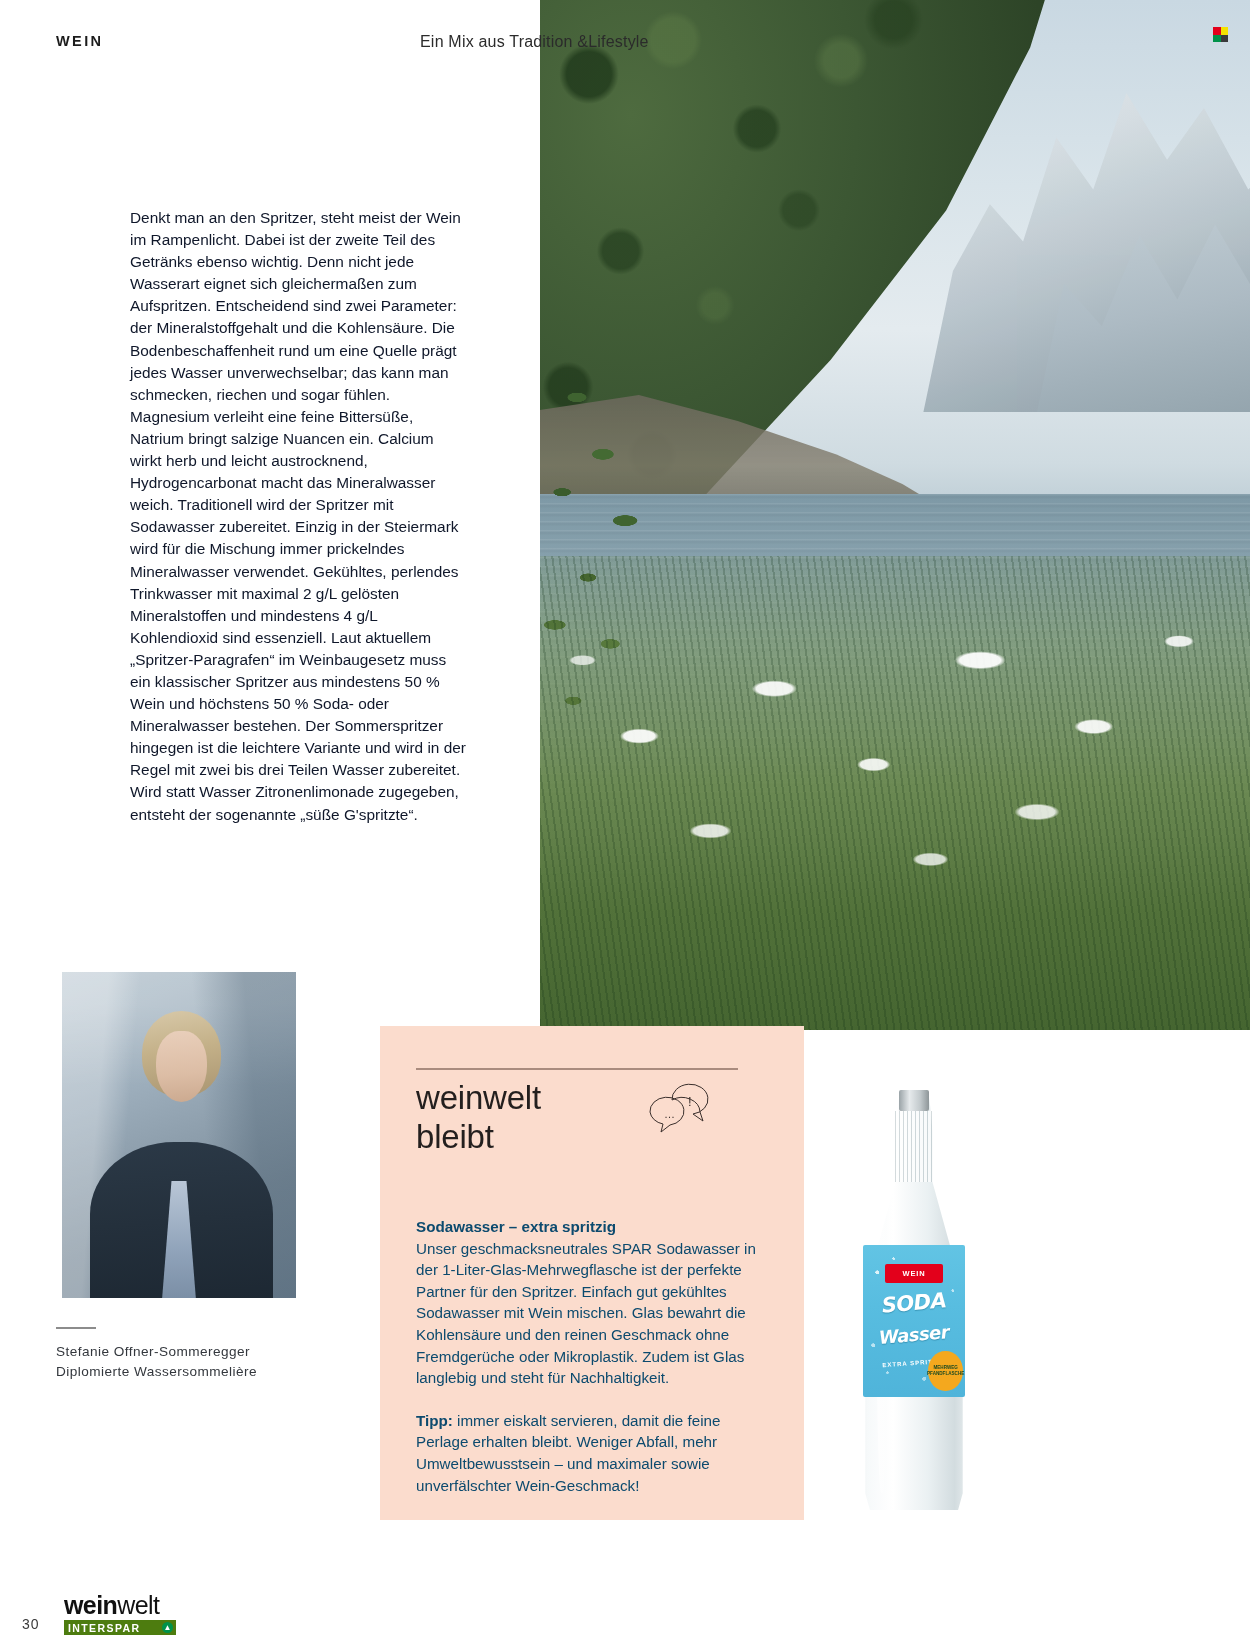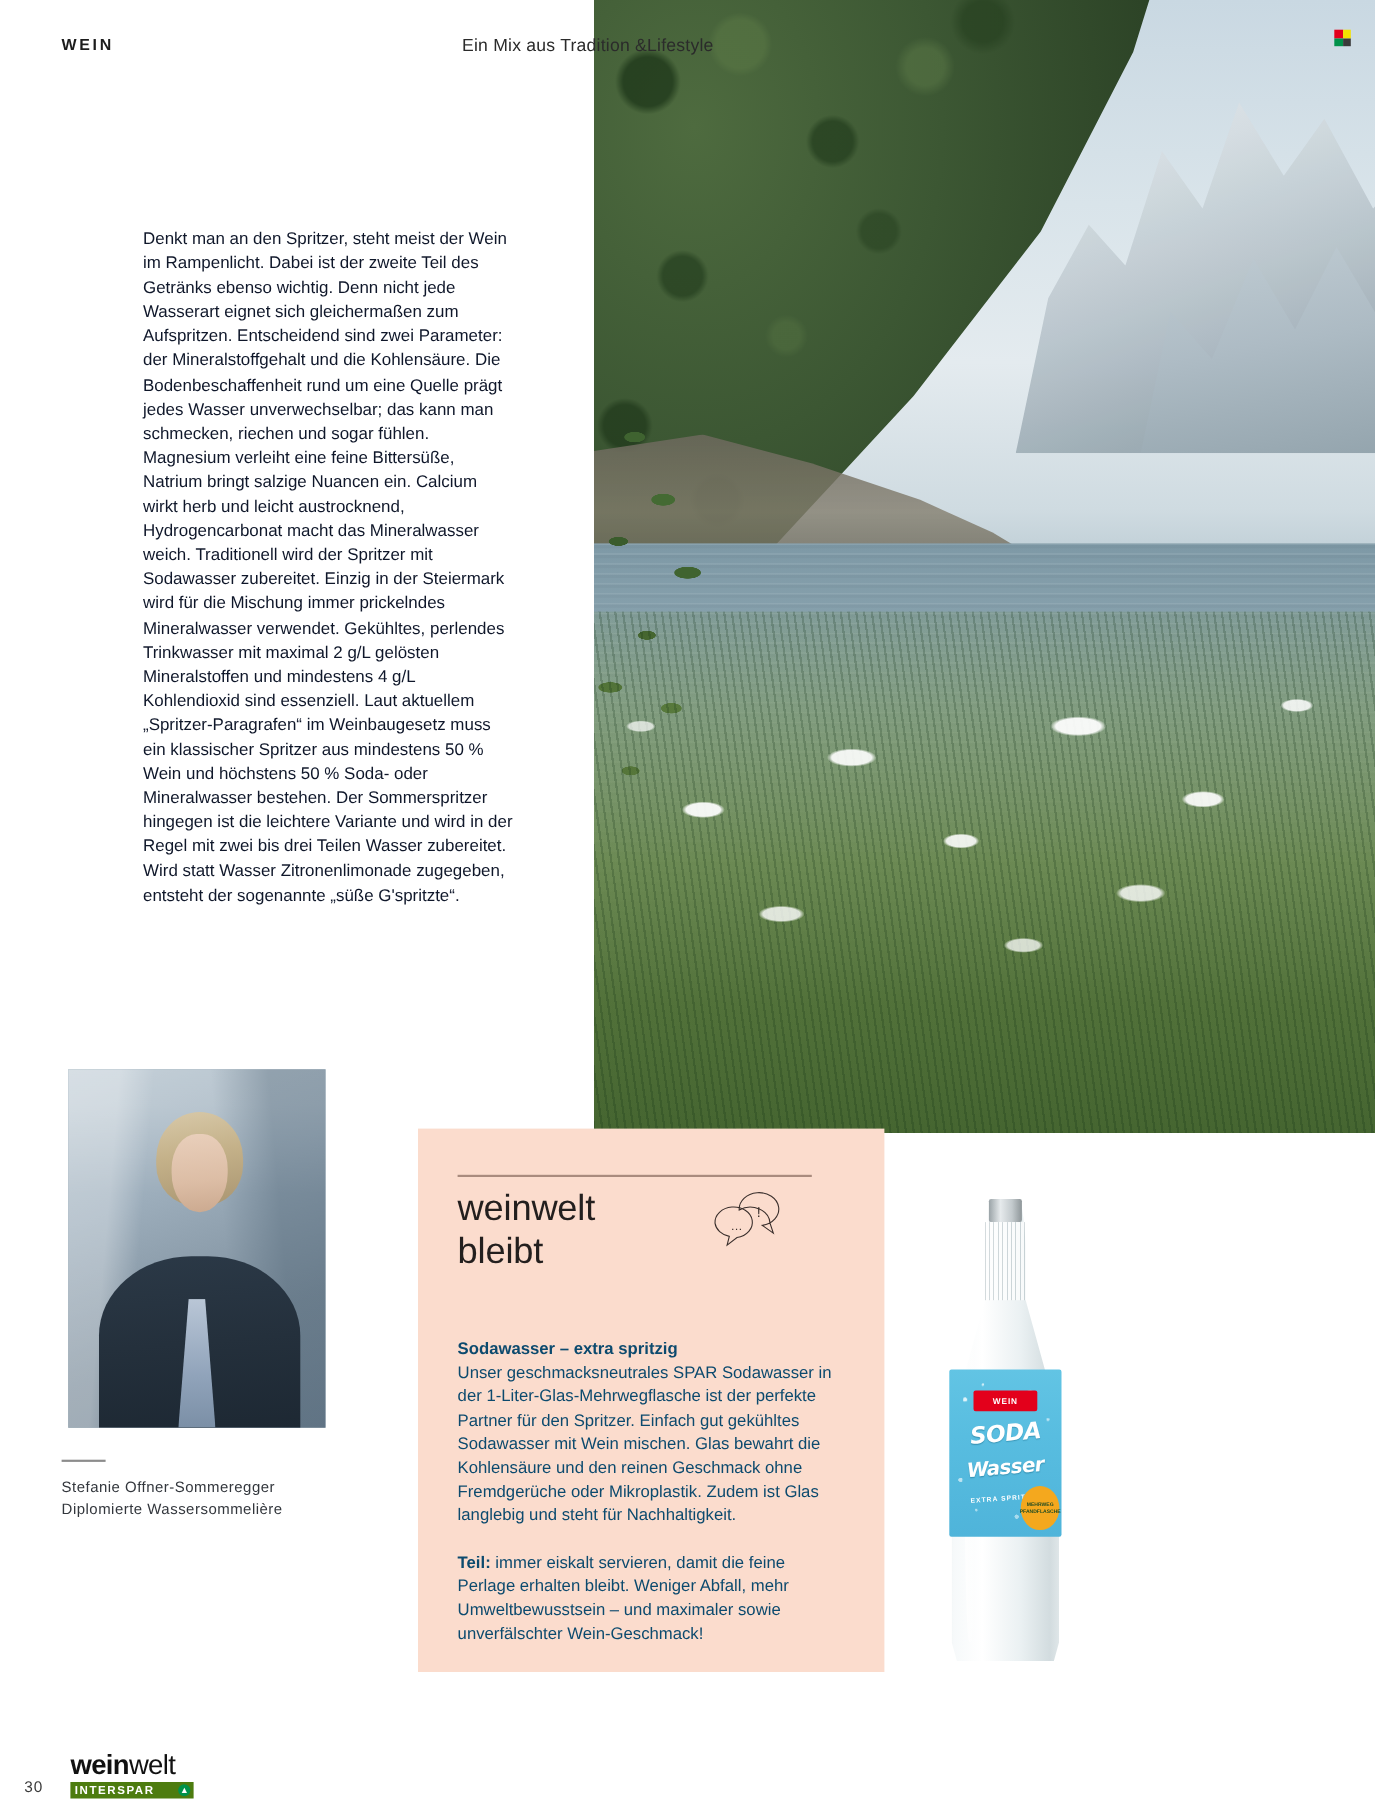--- a/index.html
+++ b/index.html
@@ -523,21 +523,21 @@
       <path d="M6,30 a17,14 0 1,1 20,13 l-9,7 l2,-8 a17,14 0 0,1 -13,-12 z" fill="none" stroke="#3a2f2c" stroke-width="1"></path>
       <path d="M28,18 a18,15 0 1,1 21,14 l10,7 l-3,-9 a18,15 0 0,0 -28,-12 z" fill="none" stroke="#3a2f2c" stroke-width="1"></path>
       <text x="20" y="36" font-size="11" fill="#3a2f2c" font-family="Liberation Sans, sans-serif">…</text>
       <text x="44" y="24" font-size="13" fill="#3a2f2c" font-family="Liberation Sans, sans-serif">!</text>
     </svg>
 
     <div class="secrets-body">
       <p class="lead">Sodawasser – extra spritzig</p>
       <p>Unser geschmacksneutrales SPAR Sodawasser in der 1-Liter-Glas-Mehrwegflasche ist der perfekte Partner für den Spritzer. Einfach gut gekühltes Sodawasser mit Wein mischen. Glas bewahrt die Kohlensäure und den reinen Geschmack ohne Fremdgerüche oder Mikroplastik. Zudem ist Glas langlebig und steht für Nachhaltigkeit.</p>
       <div class="gap"></div>
-      <p><span class="tipp-label">Teil:</span><span> immer eiskalt servieren, damit die feine Perlage erhalten bleibt. Weniger Abfall, mehr Umweltbewusstsein – und maximaler sowie unverfälschter Wein-Geschmack!</span></p>
+      <p><span class="tipp-label">Tipp:</span><span> immer eiskalt servieren, damit die feine Perlage erhalten bleibt. Weniger Abfall, mehr Umweltbewusstsein – und maximaler sowie unverfälschter Wein-Geschmack!</span></p>
     </div>
   </div>
 
   <div class="bottle">
     <div class="bottle-glass"></div>
     <div class="bottle-neck-rings"></div>
     <div class="bottle-cap"></div>
     <div class="bottle-shine"></div>
     <div class="bottle-label">
       <div class="bubble-dots"></div>

